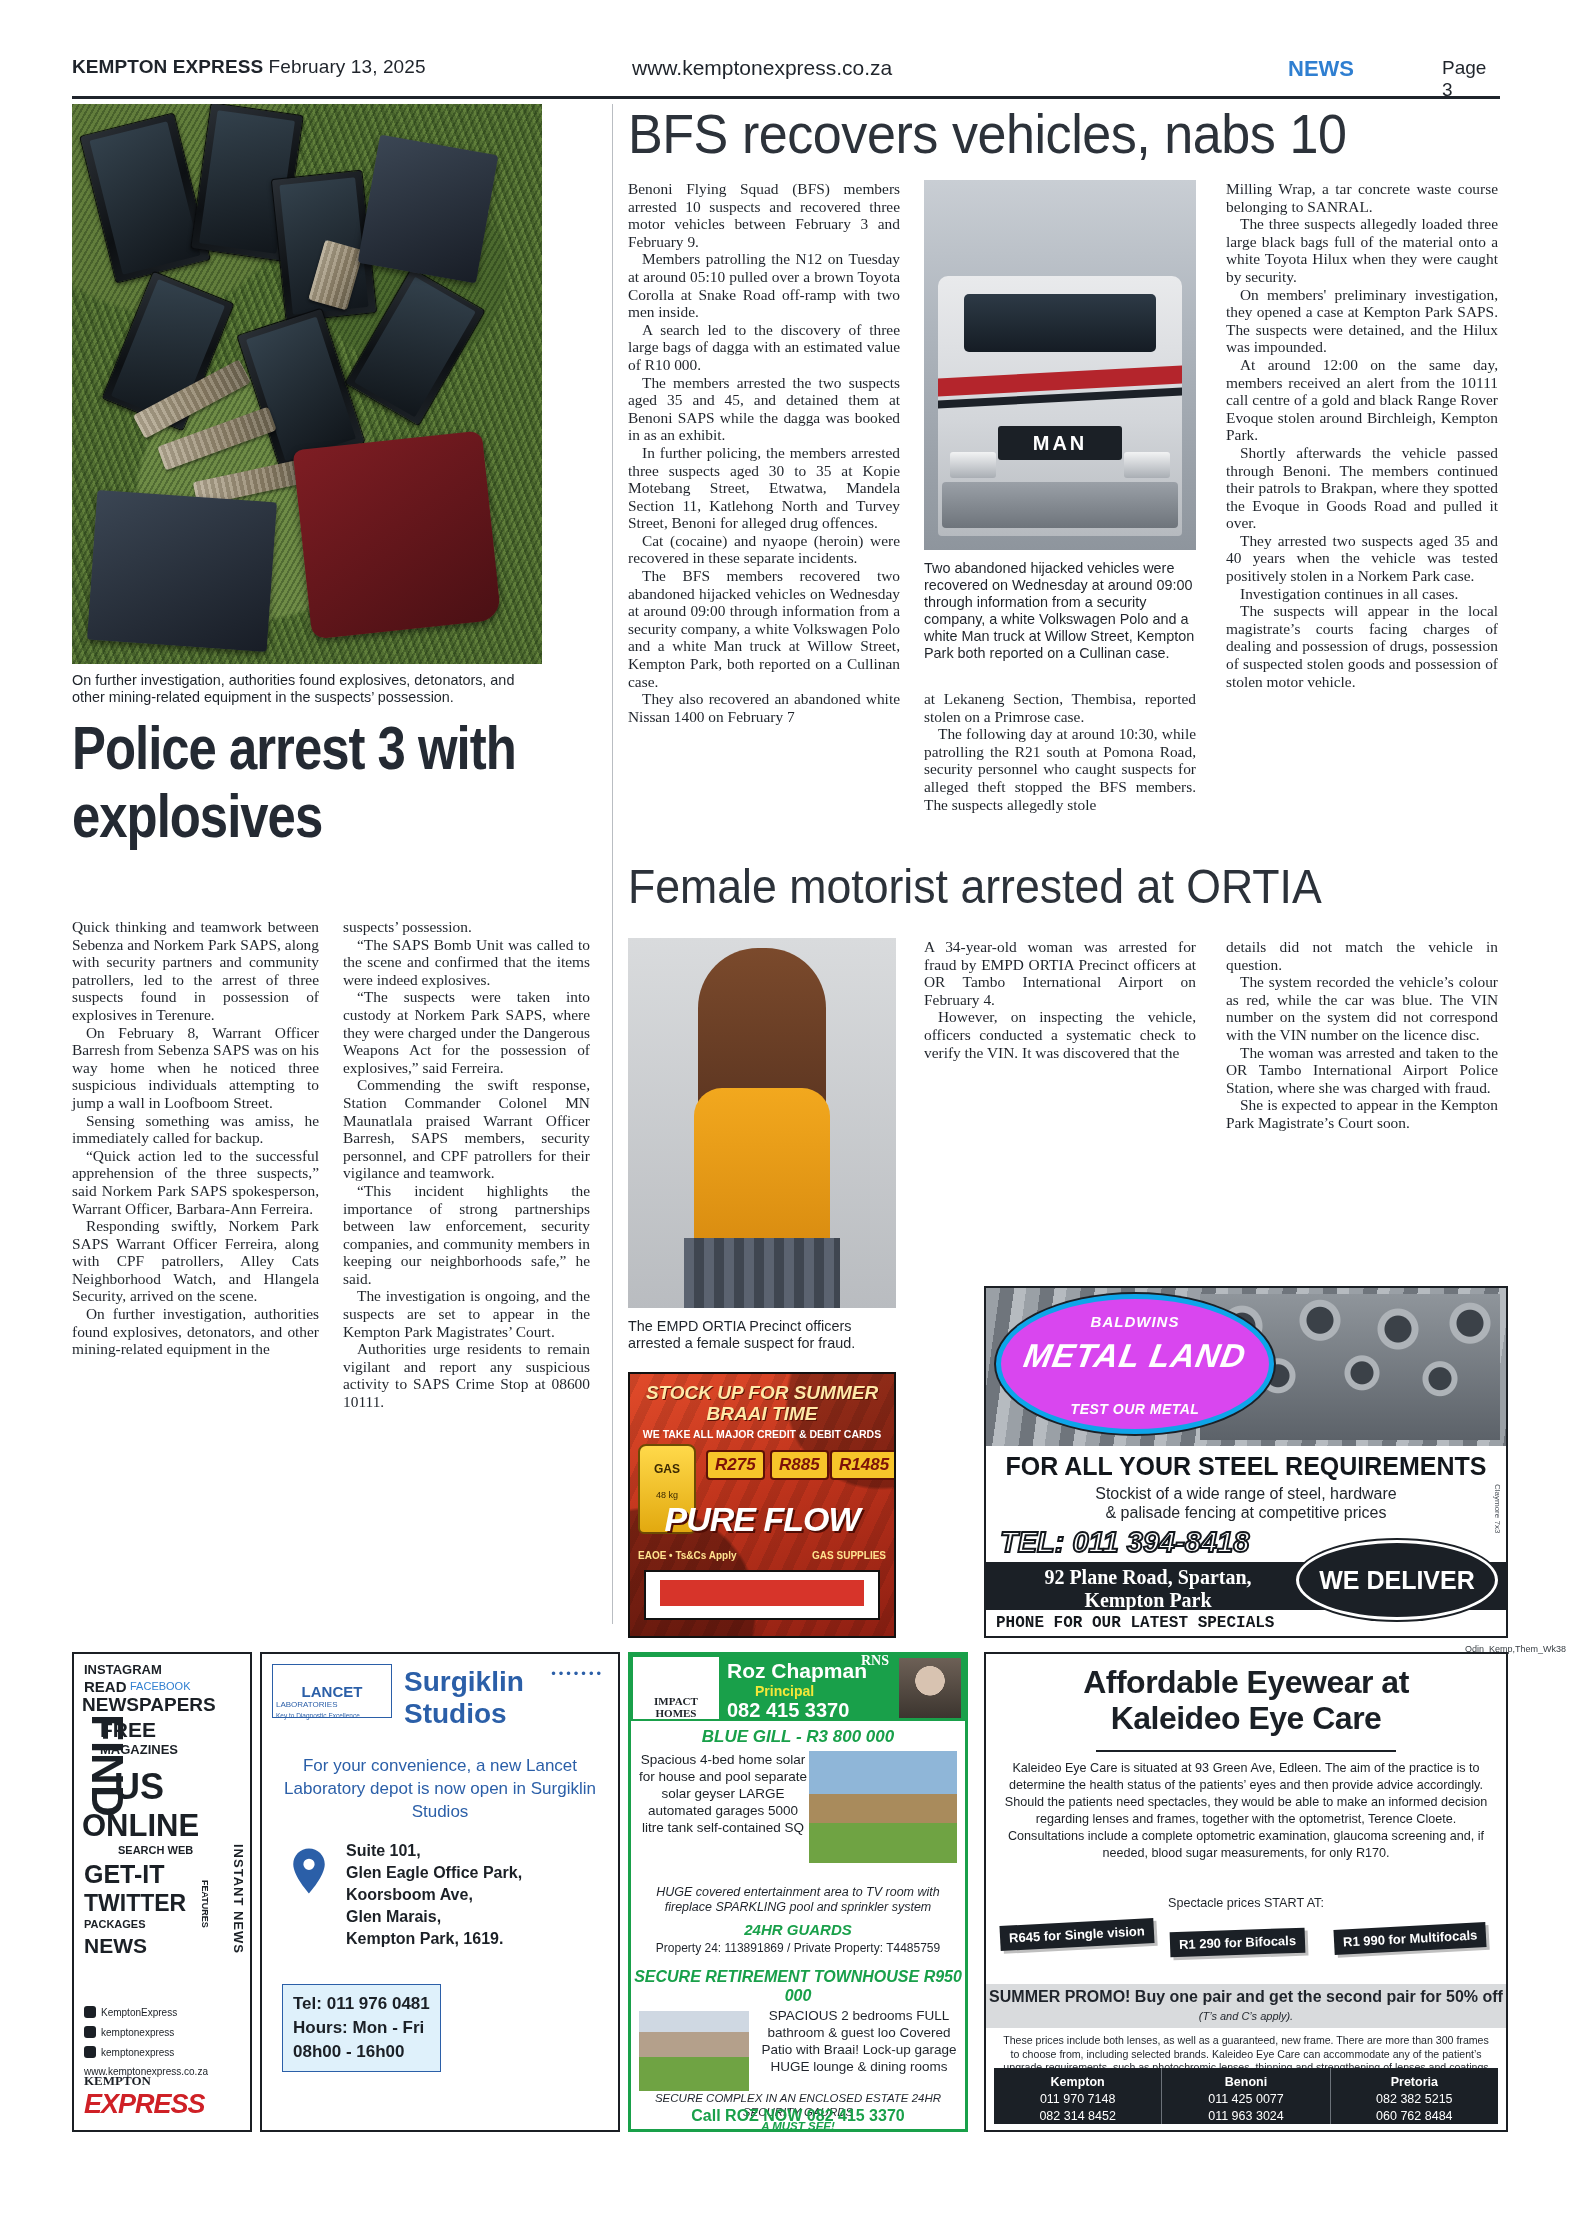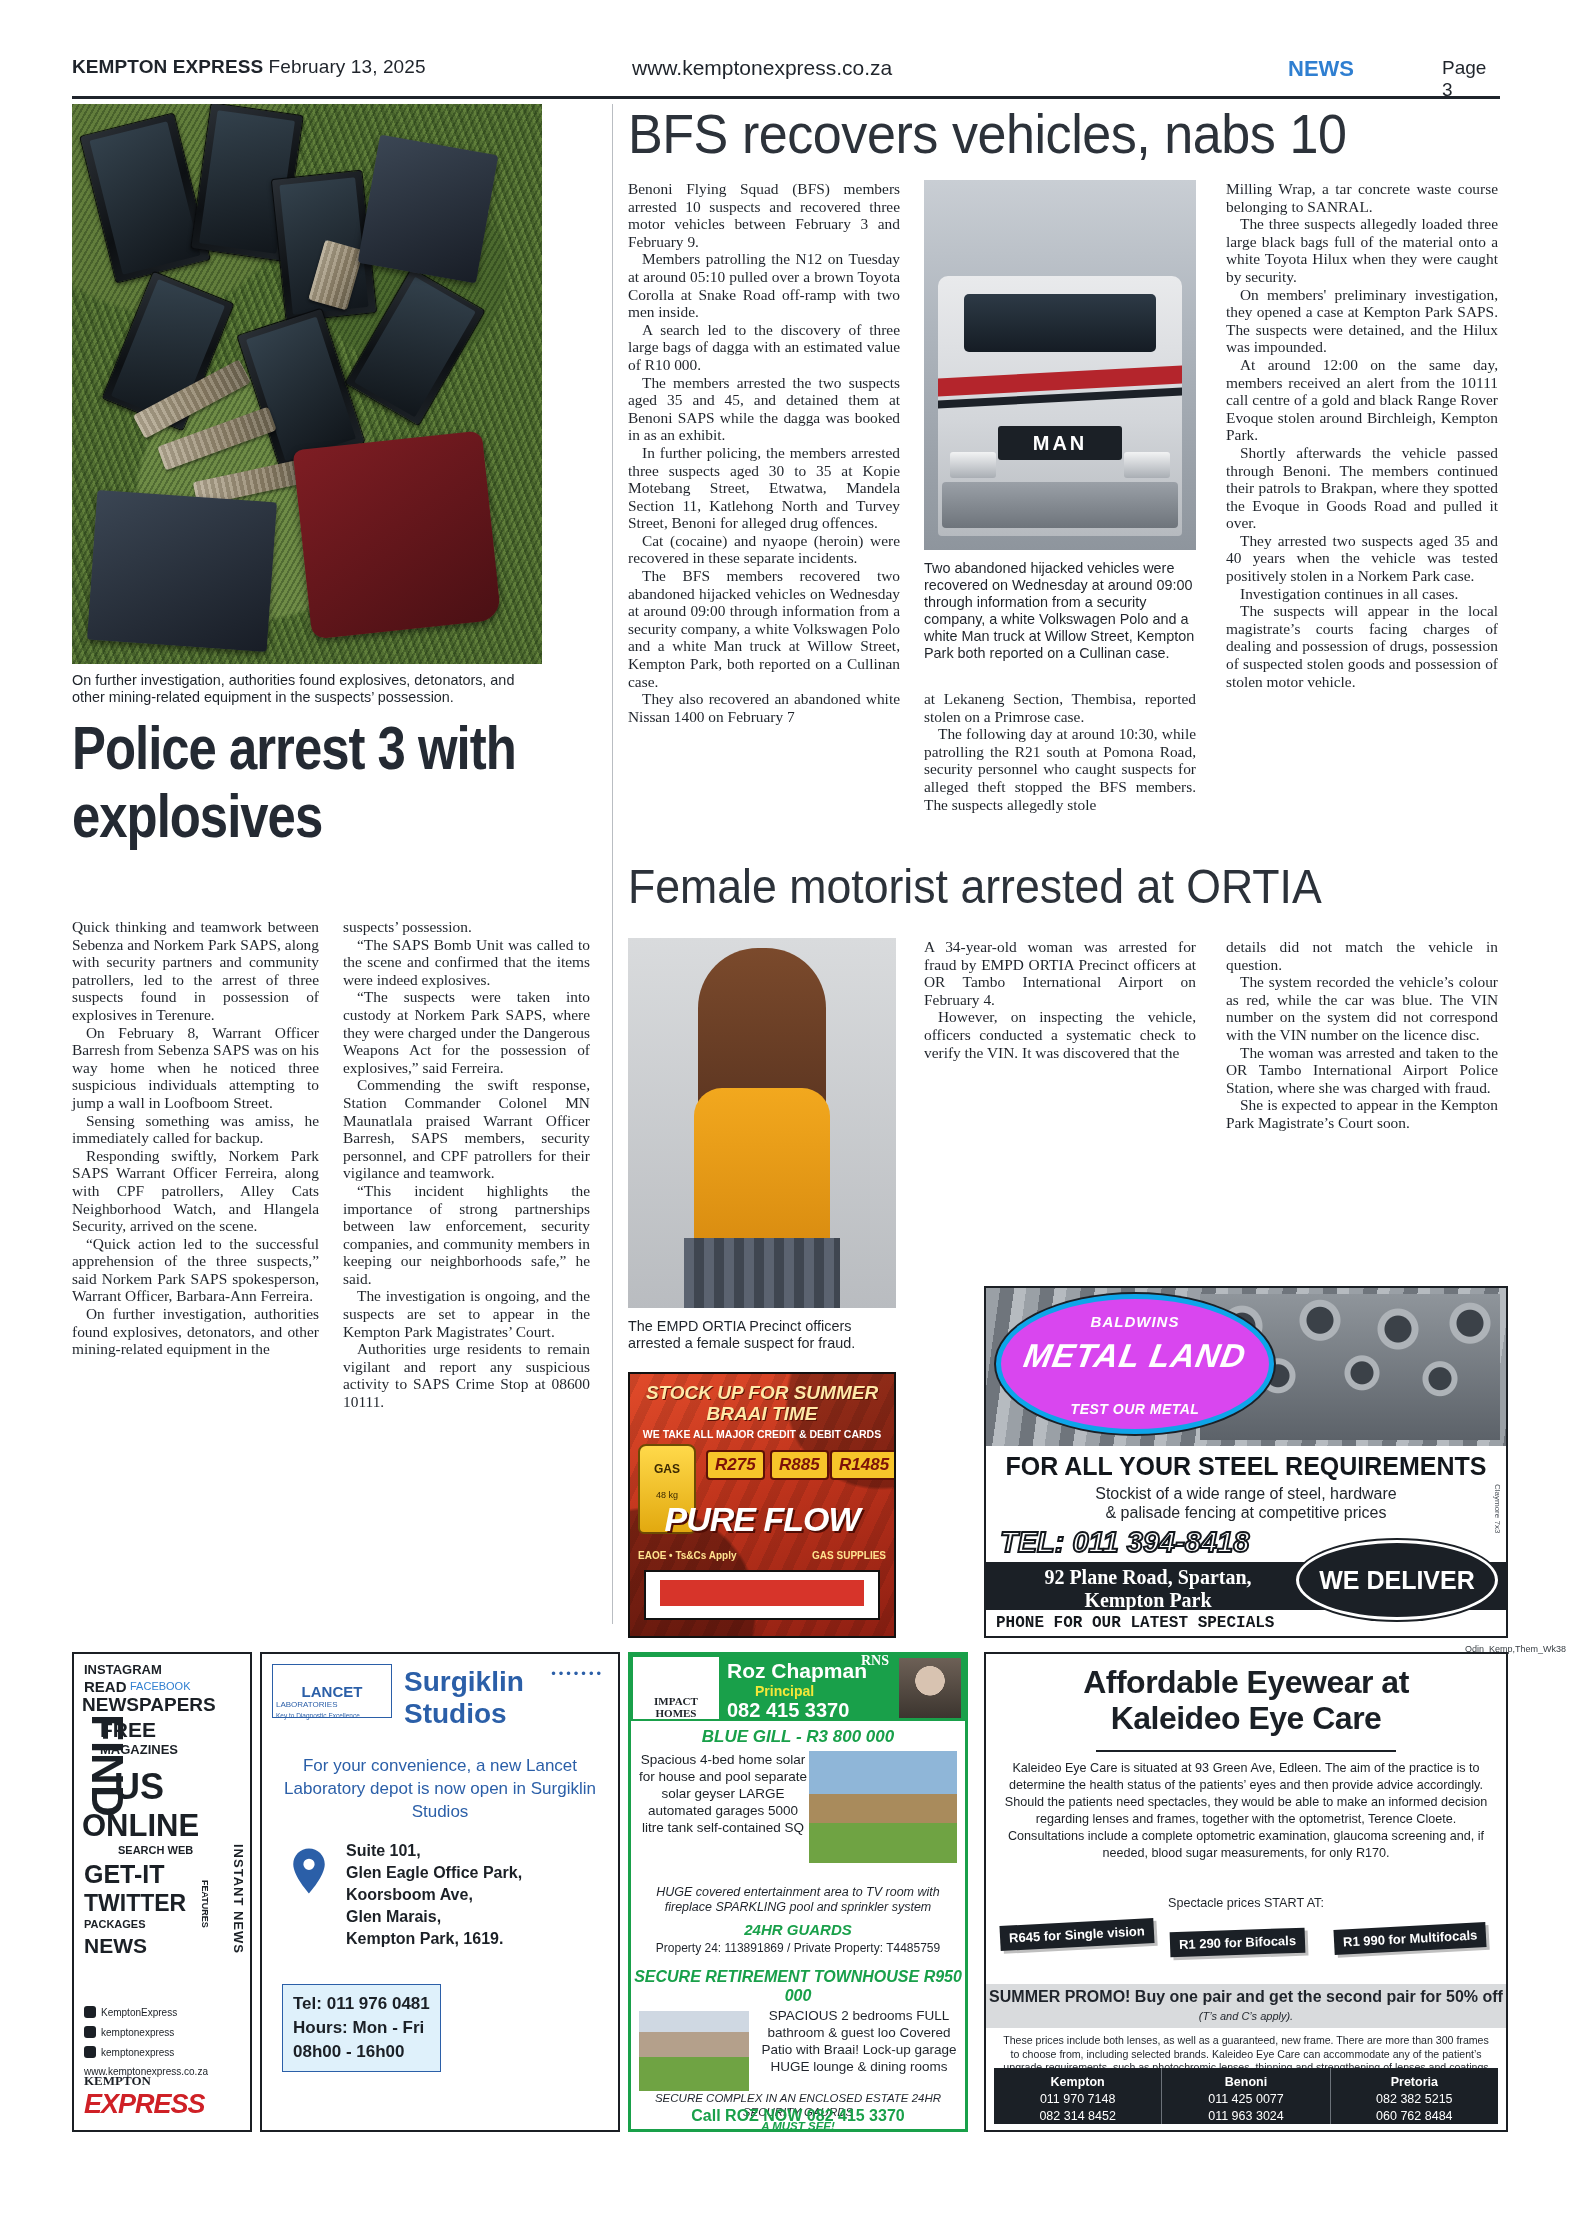--- a/index.html
+++ b/index.html
@@ -228,22 +228,22 @@
     <div class="ph bag" style="left:20px;top:392px;width:180px;height:150px;transform:rotate(4deg);"></div>
   </div>
   <div class="capA caption">On further investigation, authorities found explosives, detonators, and other mining-related equipment in the suspects’ possession.</div>
 
   <div class="headA">Police arrest 3 with explosives</div>
 
   <div class="artA-c1 col-serif">
     <p class="first">Quick thinking and teamwork between Sebenza and Norkem Park SAPS, along with security partners and community patrollers, led to the arrest of three suspects found in possession of explosives in Terenure.</p>
     <p>On February 8, Warrant Officer Barresh from Sebenza SAPS was on his way home when he noticed three suspicious individuals attempting to jump a wall in Loofboom Street.</p>
     <p>Sensing something was amiss, he immediately called for backup.</p>
+    <p>“Quick action led to the successful apprehension of the three suspects,” said Norkem Park SAPS spokesperson, Warrant Officer, Barbara-Ann Ferreira.</p>
     <p>Responding swiftly, Norkem Park SAPS Warrant Officer Ferreira, along with CPF patrollers, Alley Cats Neighborhood Watch, and Hlangela Security, arrived on the scene.</p>
-    <p>“Quick action led to the successful apprehension of the three suspects,” said Norkem Park SAPS spokesperson, Warrant Officer, Barbara-Ann Ferreira.</p>
     <p>On further investigation, authorities found explosives, detonators, and other mining-related equipment in the</p>
   </div>
   <div class="artA-c2 col-serif">
     <p class="first">suspects’ possession.</p>
     <p>“The SAPS Bomb Unit was called to the scene and confirmed that the items were indeed explosives.</p>
     <p>“The suspects were taken into custody at Norkem Park SAPS, where they were charged under the Dangerous Weapons Act for the possession of explosives,” said Ferreira.</p>
     <p>Commending the swift response, Station Commander Colonel MN Maunatlala praised Warrant Officer Barresh, SAPS members, security personnel, and CPF patrollers for their vigilance and teamwork.</p>
     <p>“This incident highlights the importance of strong partnerships between law enforcement, security companies, and community members in keeping our neighborhoods safe,” he said.</p>
     <p>The investigation is ongoing, and the suspects are set to appear in the Kempton Park Magistrates’ Court.</p>
     <p>Authorities urge residents to remain vigilant and report any suspicious activity to SAPS Crime Stop at 08600 10111.</p>

